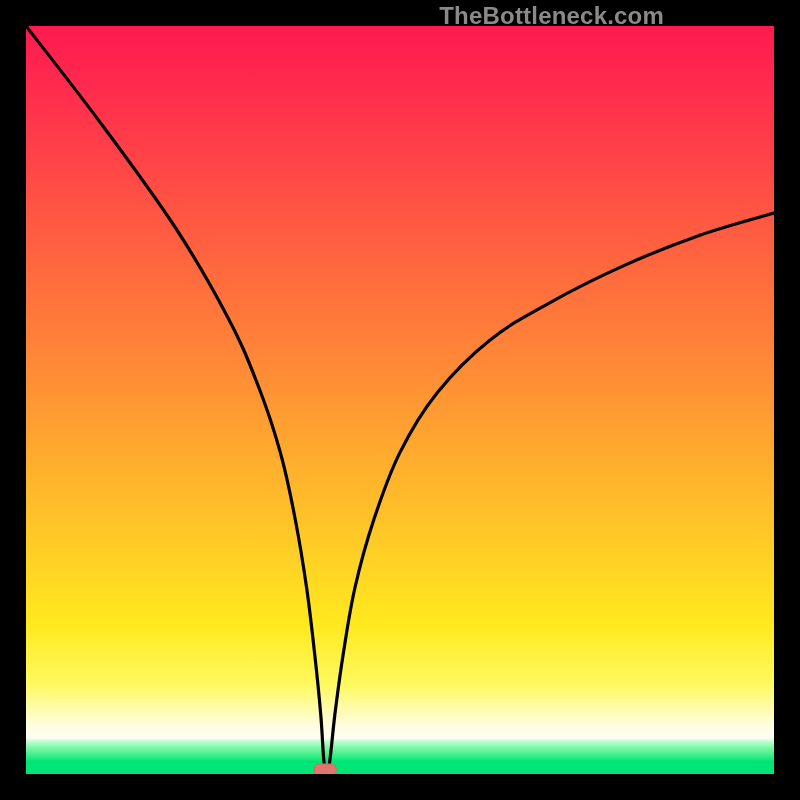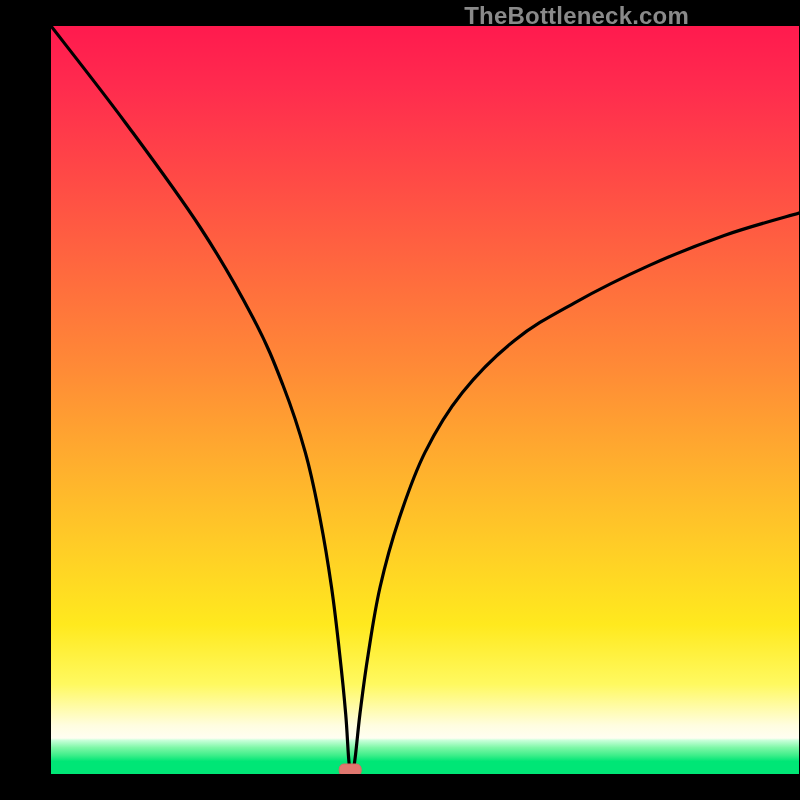--- a/index.html
+++ b/index.html
@@ -8,21 +8,20 @@
     width: 800px;
     height: 800px;
     background: #000;
     overflow: hidden;
   }
   .outer {
     position: relative;
     width: 676px;
     height: 800px;
     background: #000;
-    margin-left: 25px;
   }
   .watermark {
     position: absolute;
     top: 2px;
     right: 12px;
     font-family: Arial, Helvetica, sans-serif;
     font-size: 24px;
     font-weight: 600;
     color: #8a8a8a;
     letter-spacing: 0.2px;

